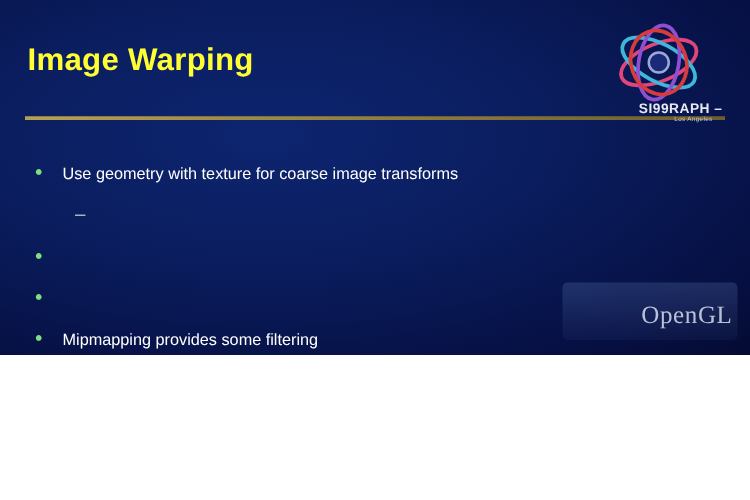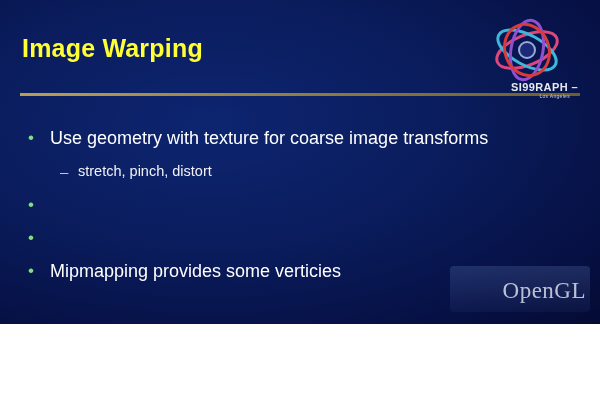--- a/index.html
+++ b/index.html
@@ -8,21 +8,21 @@
   }
   body {
     width: 600px;
     height: 400px;
     overflow: hidden;
     font-family: "Liberation Sans", sans-serif;
   }
   .slide {
     position: relative;
     width: 600px;
-    height: 324px;
+    height: 284px;
     background: radial-gradient(ellipse at 35% 38%, #0d2570 0%, #0a1c5c 45%, #061044 80%, #040b33 100%);
     box-sizing: border-box;
     overflow: hidden;
   }
 
   
   .title {
     position: absolute;
     left: 22px;
     top: 34px;
@@ -89,21 +89,21 @@
   .bullet .dot {
     color: #7fe07f;
     font-size: 17px;
     line-height: 20px;
     width: 22px;
     flex: 0 0 22px;
     text-align: left;
   }
   .bullet .btext {
     color: #ffffff;
-    font-size: 18px;
+    font-size: 13px;
     line-height: 21px;
     white-space: nowrap;
   }
   .bullet.sub {
     margin-left: 32px;
     margin-bottom: 14px;
   }
   .bullet.sub .dot {
     color: #b8c6dd;
     font-size: 15px;
@@ -113,21 +113,21 @@
   }
   .bullet.sub .btext {
     font-size: 14.5px;
     line-height: 19px;
     color: #f2f2f6;
   }
   .opengl-text {
     position: absolute;
     right: 14px;
     bottom: 20px;
-    font-size: 23px;
+    font-size: 20px;
     font-family: "Liberation Serif", serif;
     color: #c9cfe2;
     letter-spacing: 0.5px;
     opacity: 0.92;
     white-space: nowrap;
   }
   .opengl-sheen {
     position: absolute;
     right: 10px;
     bottom: 12px;
@@ -163,34 +163,33 @@
 
   <div class="bullets">
 
     <div class="bullet">
       <span class="dot">•</span>
       <span class="btext">Use geometry with texture for coarse image transforms</span>
     </div>
 
     <div class="bullet sub">
       <span class="dot">–</span>
-      <span class="btext">stretch, pinch, distort</span>
     </div>
 
     <div class="bullet">
       <span class="dot">•</span>
     </div>
 
     <div class="bullet">
       <span class="dot">•</span>
     </div>
 
     <div class="bullet">
       <span class="dot">•</span>
-      <span class="btext">Mipmapping provides some verticies</span>
+      <span class="btext">Mipmapping provides some filtering</span>
     </div>
 
   </div>
 
   <div class="opengl-sheen"></div>
   <div class="opengl-text">OpenGL</div>
 
 </div>
 
 </body></html>

